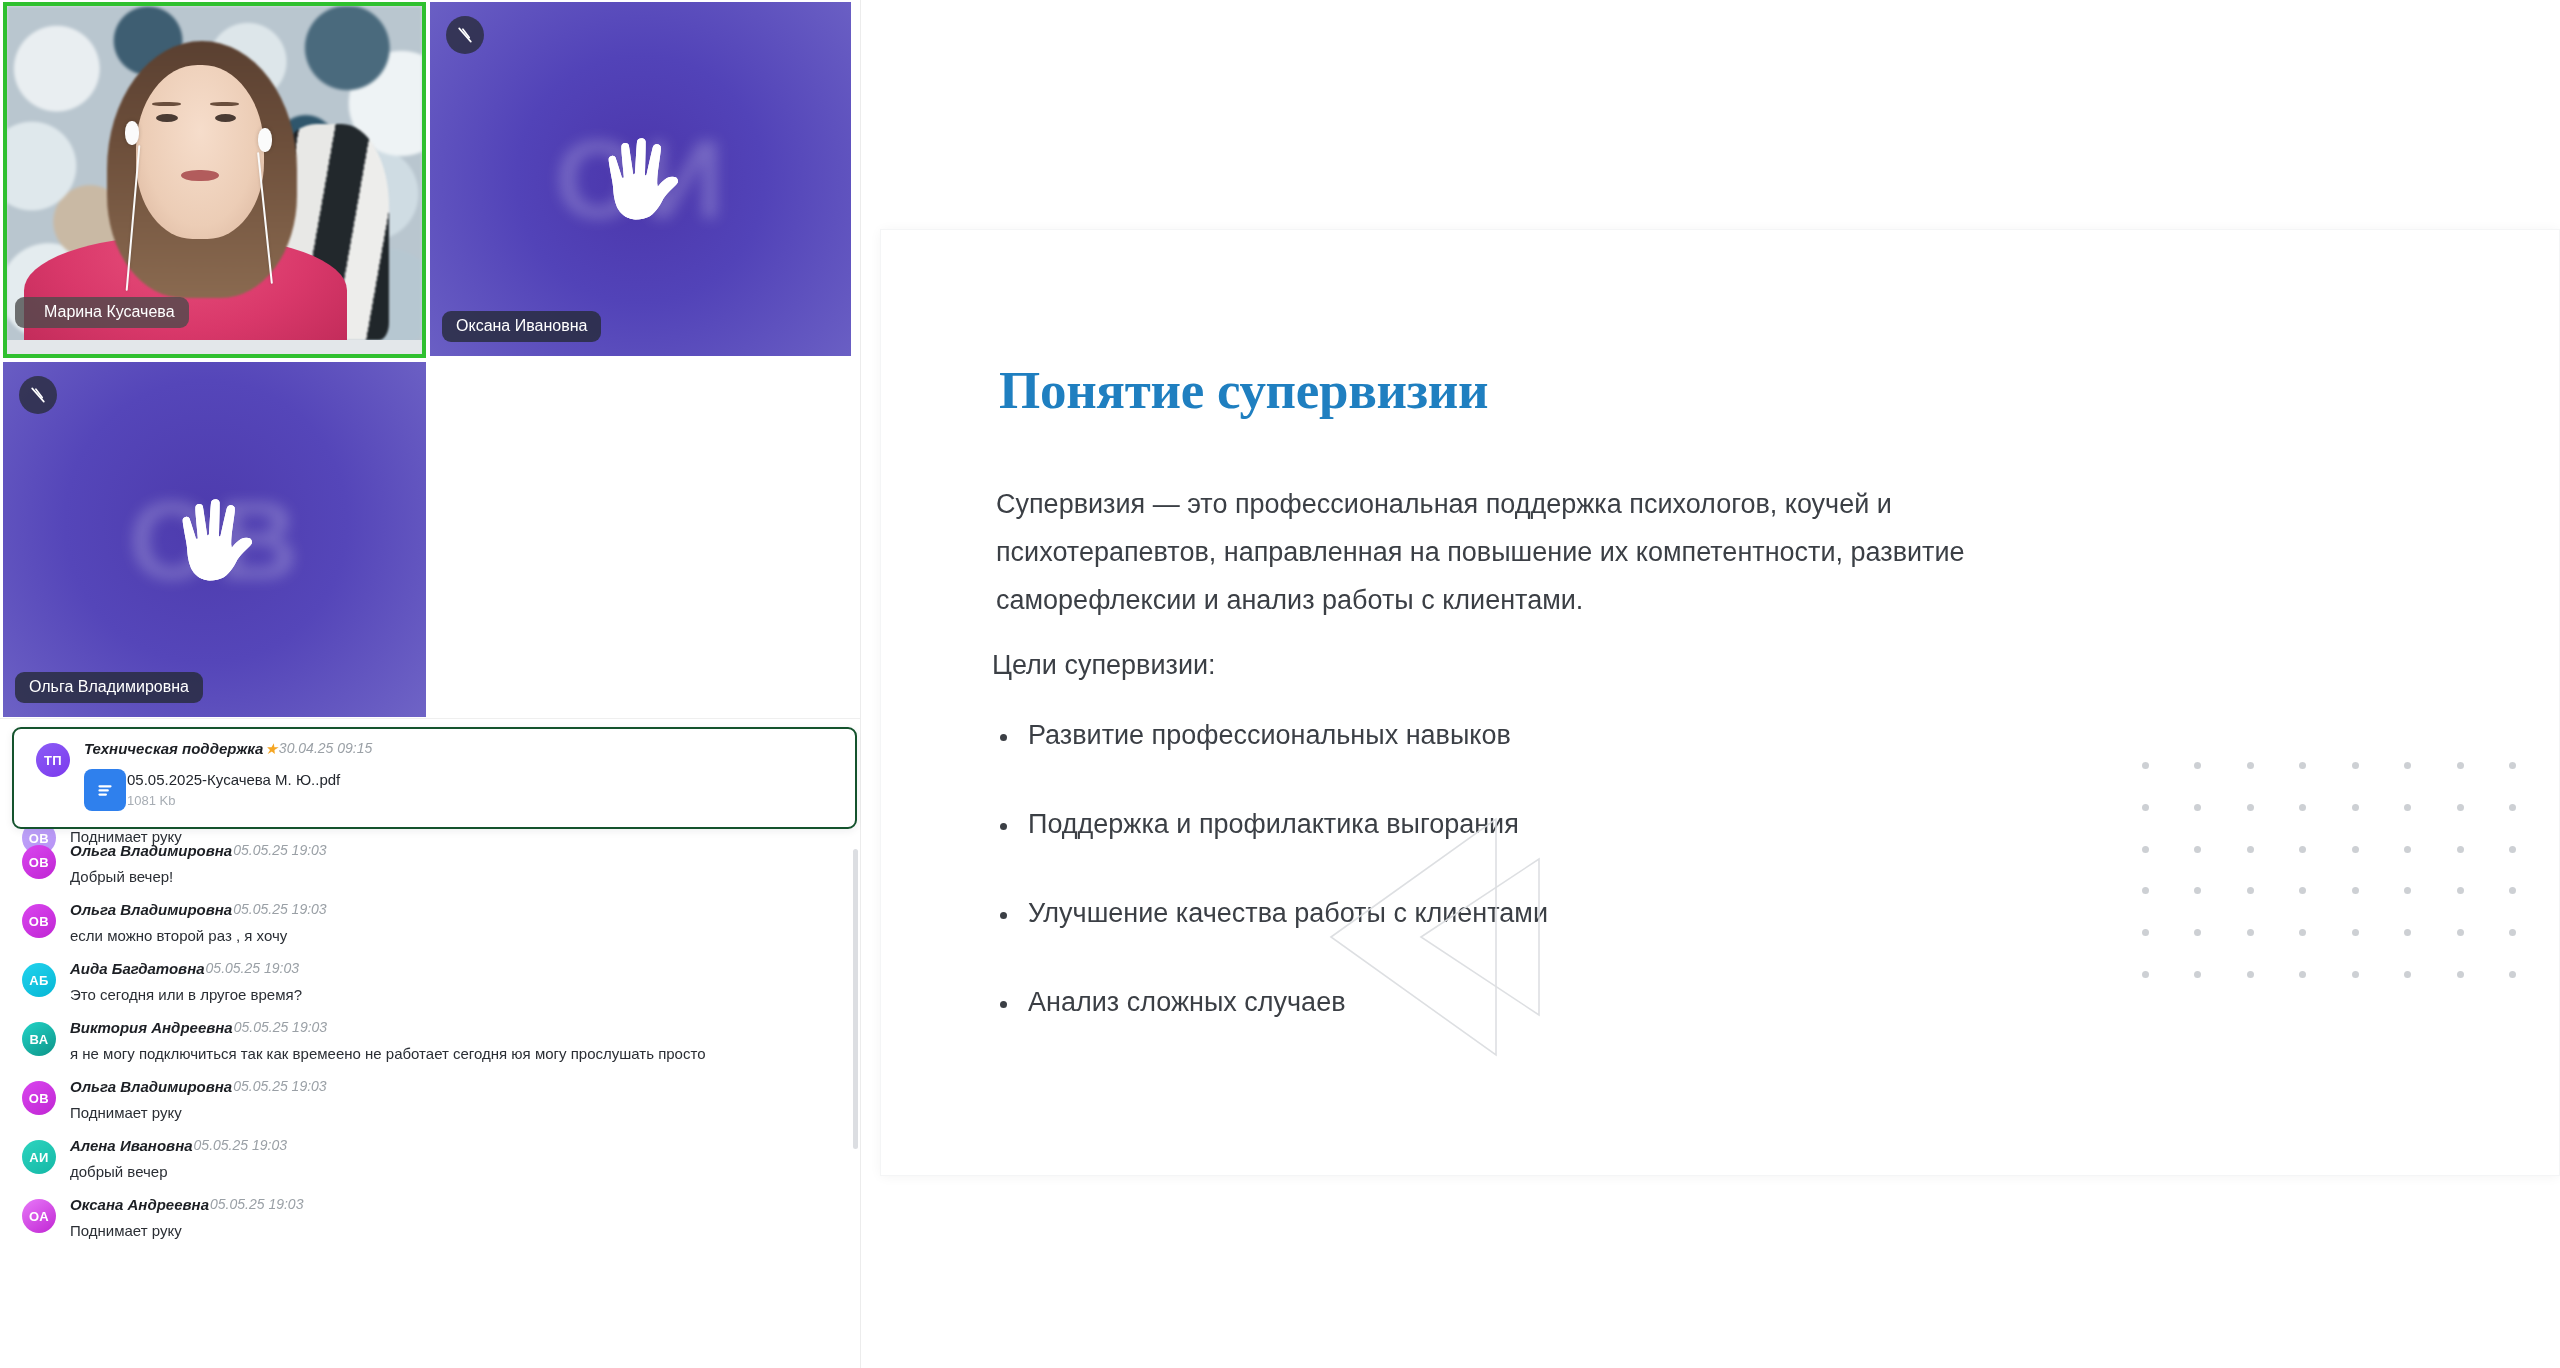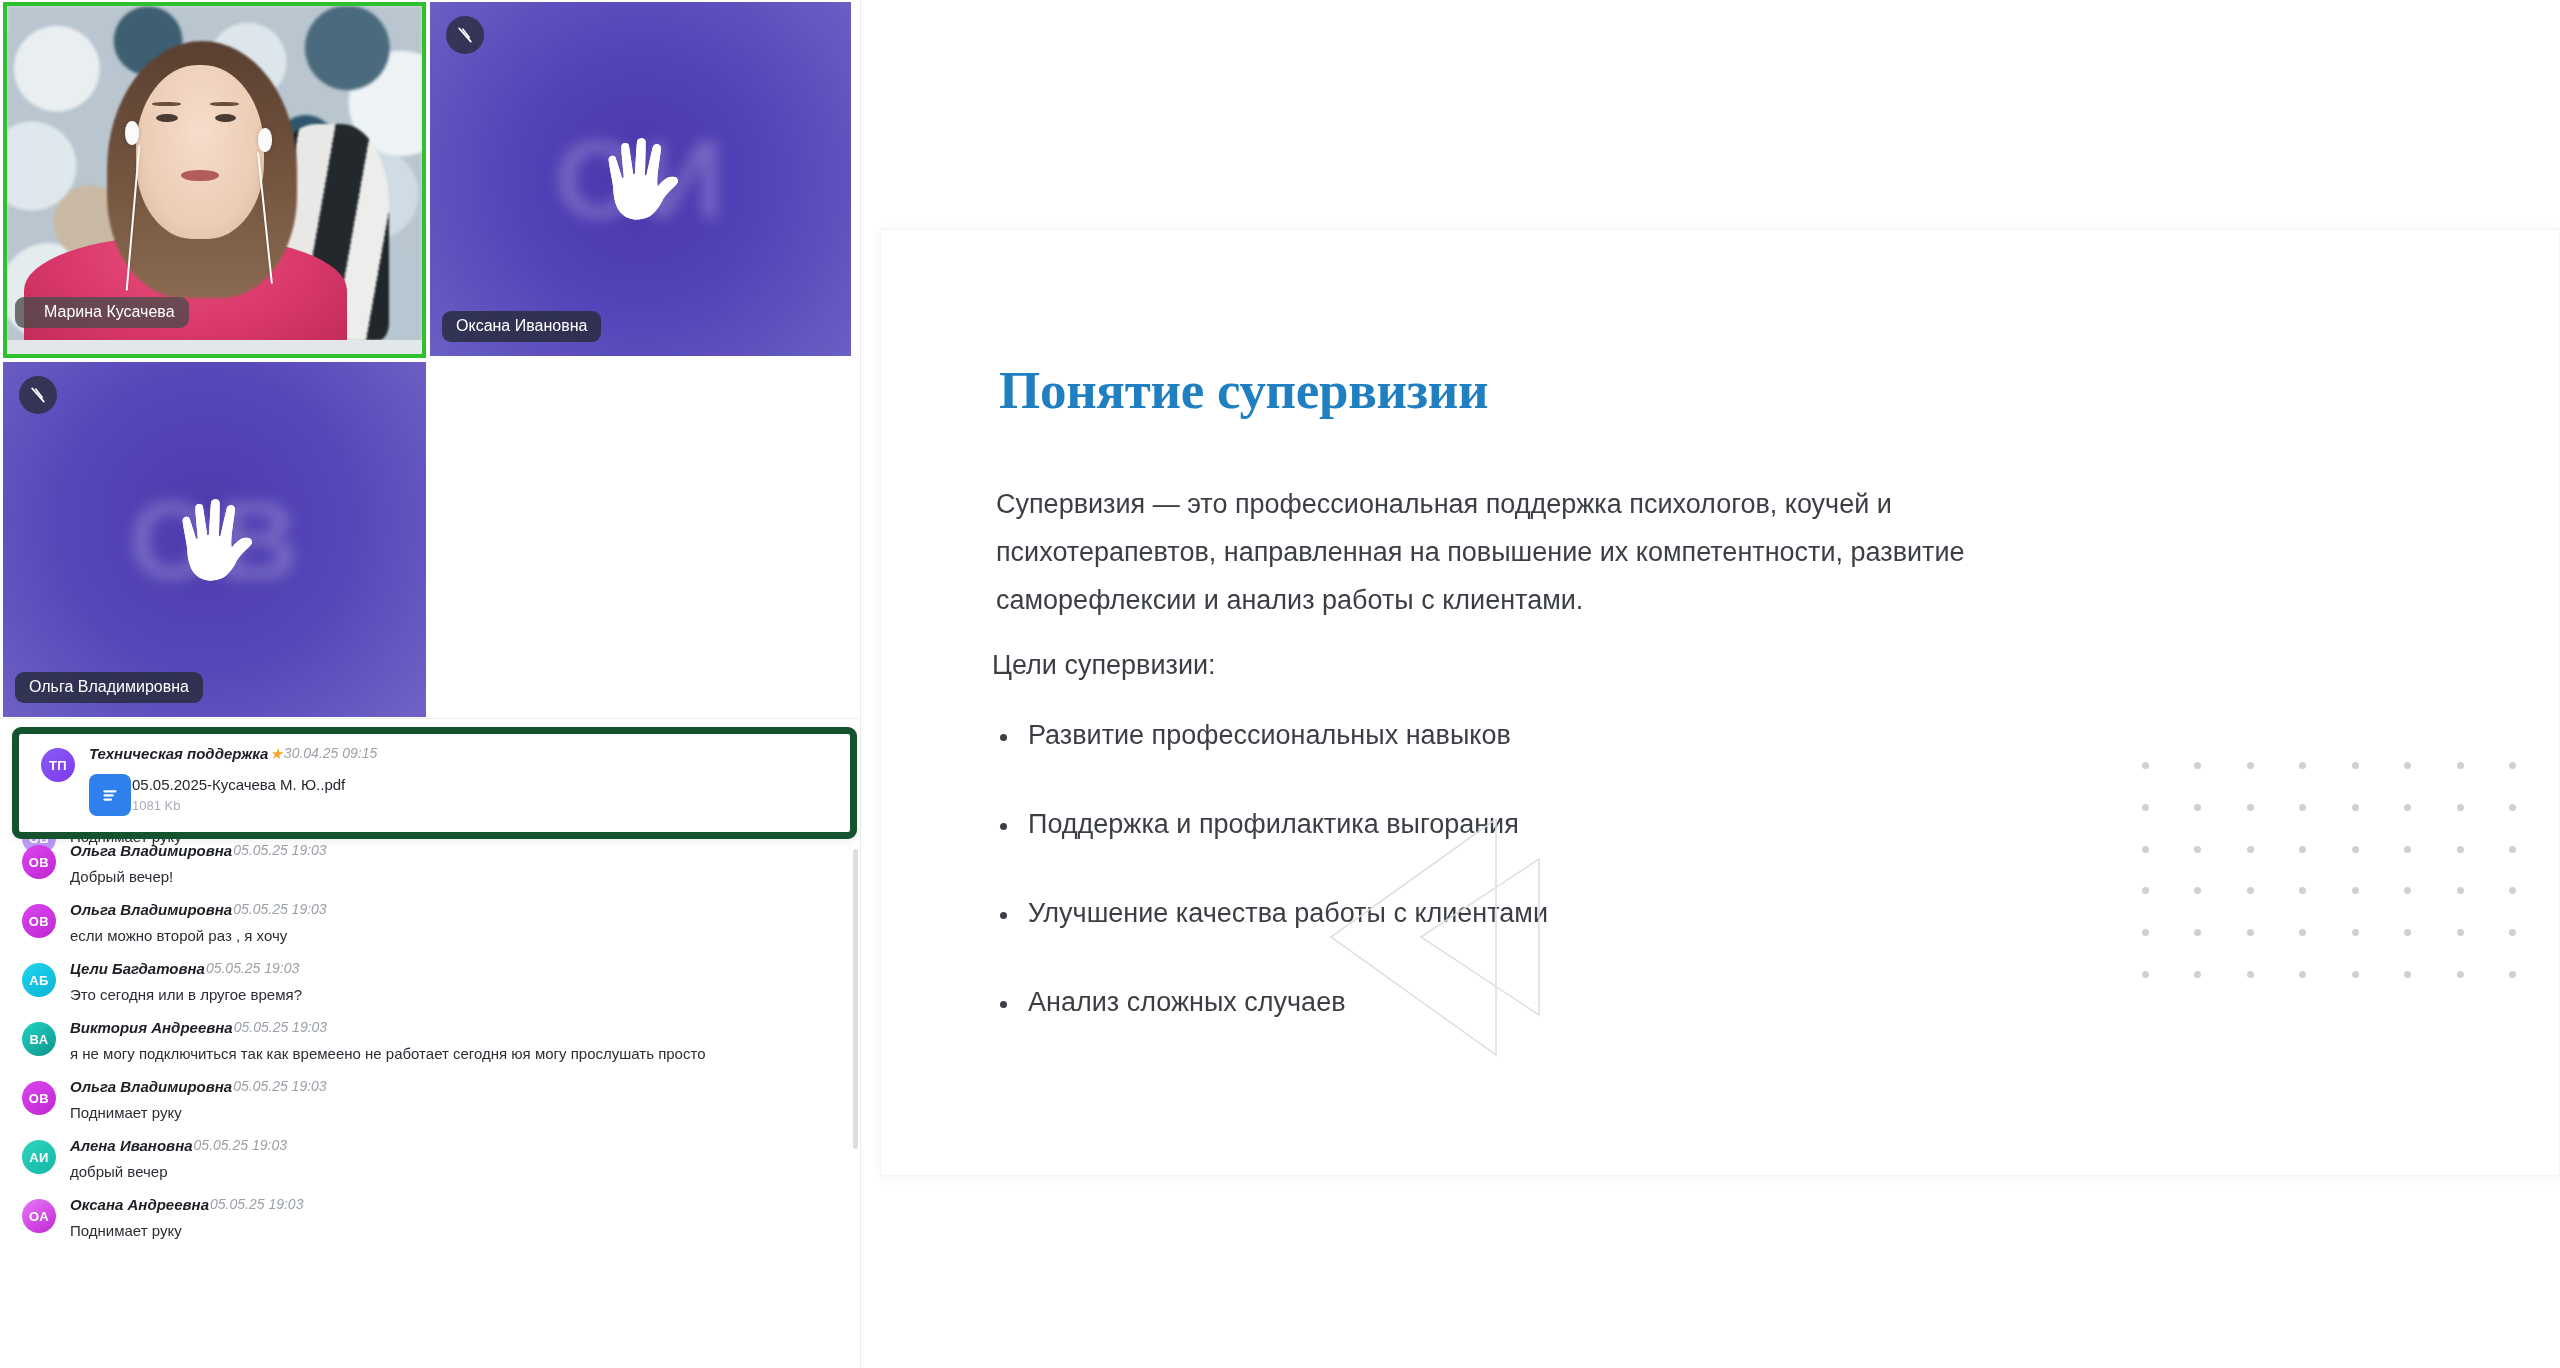--- a/index.html
+++ b/index.html
@@ -198,21 +198,21 @@
     font-size:15px; color:#2a2e34; line-height:1.3;
     white-space:nowrap; overflow:hidden;
   }
   .msg-text.wrap{ white-space:nowrap; }
 
   
   .pinned{
     position:absolute; left:12px; top:8px; right:4px;
     width:845px;
     background:#fff;
-    border:7px solid #14532d;
+    border:2px solid #14532d;
     border-radius:9px;
     box-shadow:0 2px 9px rgba(20,25,40,.07);
     padding:12px 18px 16px 22px;
     z-index:5;
     display:flex; gap:14px; align-items:flex-start;
   }
   .attach{ display:flex; align-items:center; gap:1px; margin-top:11px; }
   .attach-icon{
     width:42px; height:42px; border-radius:8px;
     background:#2f80ed;
@@ -424,21 +424,21 @@
               <span class="msg-time">05.05.25 19:03</span>
             </div>
             <div class="msg-text">если можно второй раз , я хочу</div>
           </div>
         </div>
 
         <div class="msg">
           <div class="avatar av-cyan">АБ</div>
           <div class="msg-body">
             <div class="msg-head">
-              <span class="msg-author">Цели Багдатовна</span>
+              <span class="msg-author">Аида Багдатовна</span>
               <span class="msg-time">05.05.25 19:03</span>
             </div>
             <div class="msg-text">Это сегодня или в лругое время?</div>
           </div>
         </div>
 
         <div class="msg">
           <div class="avatar av-teal2">ВА</div>
           <div class="msg-body">
             <div class="msg-head">

